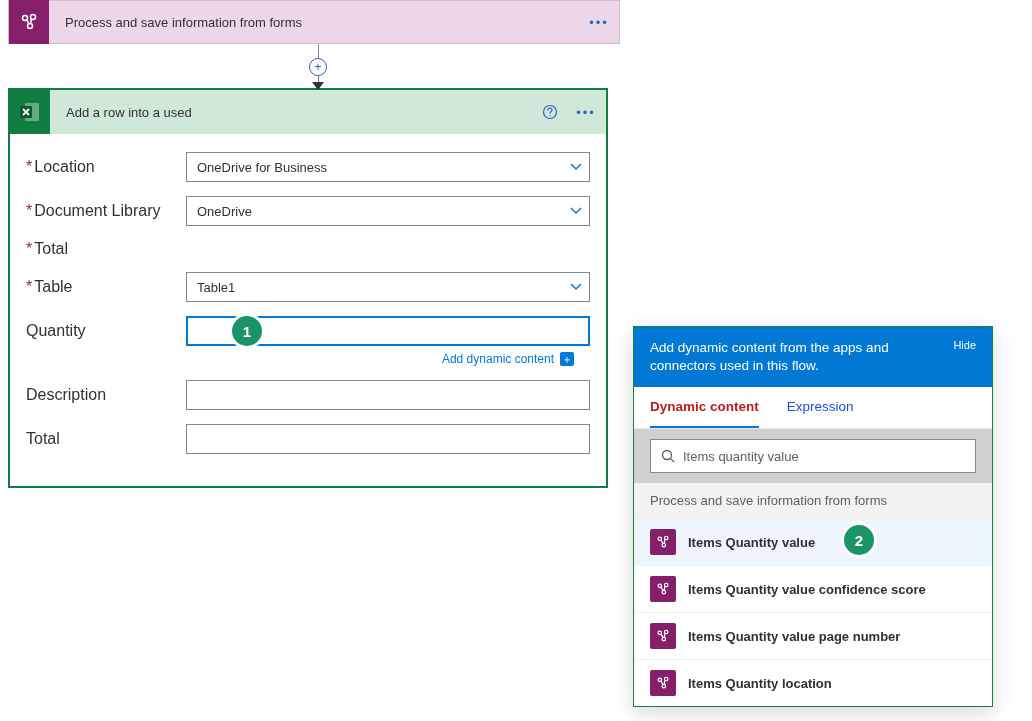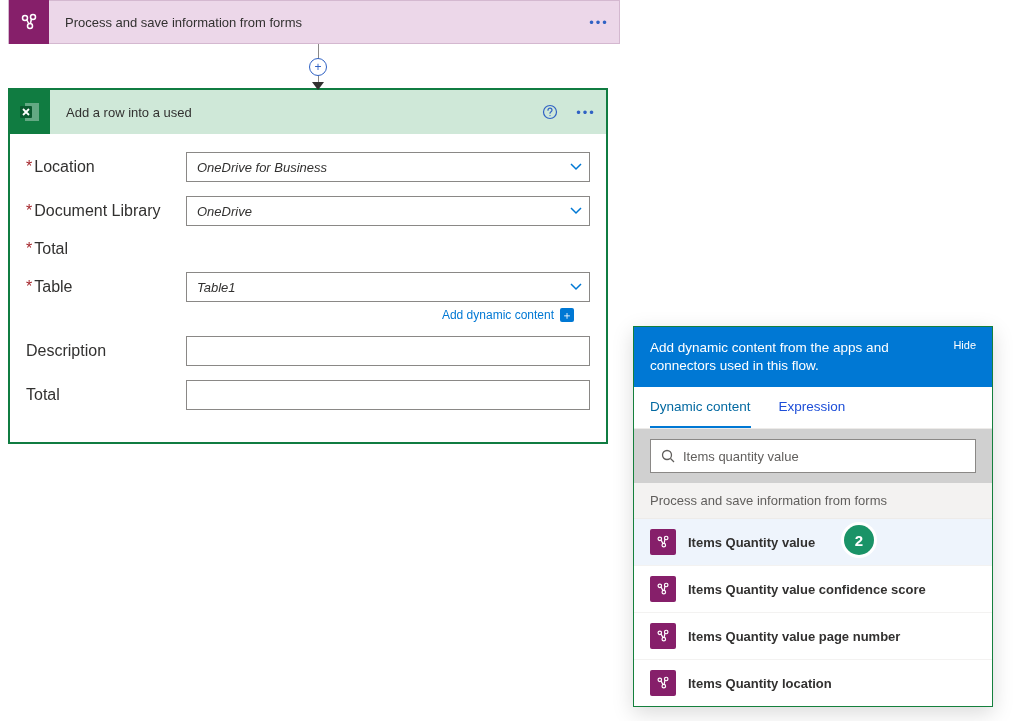--- a/index.html
+++ b/index.html
@@ -23,42 +23,42 @@
   .action-card { border: 2px solid #107c41; margin-left: 8px; width: 600px; background:#fff;}
   .action-header { display:flex; align-items:center; background:#cfe8d8; height:44px; }
   .action-icon { width:40px;height:44px;background:#107c41;display:flex;align-items:center;justify-content:center;color:#fff;}
   .action-title { flex:1; padding-left:16px; color:#323130; }
   .help-icon { width:24px; color:#3062c4; text-align:center; cursor:pointer; font-size:15px;}
   .action-body { padding: 10px 16px 18px 16px; }
   .field-row { display:flex; align-items:center; margin: 14px 0; }
   .field-row:first-child{ margin-top: 8px;}
   .field-label { width: 160px; font-size:16px; color:#323130; }
   .field-label .req { color: #a4262c; margin-right:2px;}
-  .field-input { flex:1; position:relative;font-style:italic; }
+  .field-input { flex:1; position:relative; }
   .text-input { width:100%; height:30px; border:1px solid #8a8886; padding: 0 32px 0 10px; font: inherit; color:#323130; background:#fff;}
   .text-input.active { border:2px solid #0078d4; padding: 0 31px 0 9px;}
   .dropdown-chevron { position:absolute; right:8px; top:50%; transform:translateY(-50%); color:#0078d4; pointer-events:none; width:12px;height:12px;}
   .folder-icon { position:absolute; right:8px; top:50%; transform:translateY(-50%); color:#0078d4; cursor:pointer; width:14px;height:12px;}
   .dyn-link-row { display:flex; justify-content:flex-end; margin-top:-8px; padding-right:16px;}
   .dyn-link { color:#0078d4; font-size:12px; cursor:pointer; display:inline-flex; align-items:center; gap:6px;}
   .dyn-plus-box{ display:inline-flex;width:14px;height:14px;background:#0078d4;color:#fff;align-items:center;justify-content:center;font-size:11px;border-radius:2px;}
 
   .callout-badge { position:absolute; width:30px;height:30px;border-radius:50%;background:#1a9367;color:#fff;display:flex;align-items:center;justify-content:center;font-size:15px;font-weight:600;box-shadow:0 0 0 3px #fff;}
 
   .footer-btns { display:flex; justify-content:center; gap:28px; margin-top:48px; width:610px;}
   .footer-btn { border:1px solid #8a8886; background:#fff; color:#323130; height:40px; width:120px; cursor:pointer; font:inherit;}
 
   
   .dc-panel { position:absolute; left:633px; top:326px; width:360px; border:1px solid #15803d; background:#fff; box-shadow:0 6px 20px rgba(0,0,0,0.15);}
   .dc-header { background:#0078d4; color:#fff; padding:12px 16px; display:flex; justify-content:space-between; align-items:flex-start; gap:16px;}
   .dc-header-text{ font-size:13.5px; line-height:1.35; max-width:300px;}
   .dc-hide { color:#fff; cursor:pointer; font-size:11px;}
   .dc-tabs { display:flex; border-bottom:1px solid #edebe9; padding:0 16px; background:#fff;}
   .dc-tab { padding:12px 0; margin-right:28px; cursor:pointer; color:#1d4ed8; border-bottom:2px solid transparent; font-size:13.5px;}
-  .dc-tab.active { border-bottom:2px solid #0078d4; color:#0369a1; font-weight:400;}
+  .dc-tab.active { border-bottom:2px solid #0078d4; color:#b91c1c; font-weight:700;}
   .dc-search-bar { background:#d0d0d0; padding:10px 16px;}
   .dc-search { position:relative; background:#fff; border:1px solid #8a8886; height:34px; display:flex; align-items:center;}
   .dc-search svg{ margin: 0 8px 0 10px; color:#605e5c;}
   .dc-search input { border:none; outline:none; flex:1; font:inherit; color:#605e5c; padding-right:10px;}
   .dc-group-header { padding:10px 16px; font-size:13px; color:#605e5c; background:#f3f2f1; border-bottom:1px solid #edebe9;}
   .dc-item { display:flex; align-items:center; padding:10px 16px; cursor:pointer; border-bottom:1px solid #f3f2f1; position:relative;}
   .dc-item.sel { background:#eef4fc;}
   .dc-item-icon { width:26px;height:26px;background:#861f6a;display:flex;align-items:center;justify-content:center;color:#fff;margin-right:12px; border-radius:2px;}
   .dc-item-label { font-size:13px; color:#323130; font-weight:600;}
 
@@ -137,20 +137,27 @@
       <div class="field-row">
         <div class="field-label"><span class="req">*</span><span>Table</span></div>
         <div class="field-input">
           <input class="text-input" readonly="" value="Table1" style="">
           <svg class="dropdown-chevron" viewBox="0 0 12 12">
               <path d="M1 3 L6 8 L11 3" fill="none" stroke="#0078d4" stroke-width="1.5"></path>
             </svg>
         </div>
       </div>
 
+      <div class="field-row" style="position:relative;">
+        <div class="field-label">Quantity</div>
+        <div class="field-input" style="position:relative;">
+          <input class="text-input active" value="" style="">
+          <div class="callout-badge" style="left:46px; top:0;">1</div>
+        </div>
+      </div>
       <div class="dyn-link-row">
         <span class="dyn-link">
           <span>Add dynamic content</span>
           <span class="dyn-plus-box">＋</span>
         </span>
       </div>
 
       <div class="field-row">
         <div class="field-label">Description</div>
         <div class="field-input"><input class="text-input" value="" style=""></div>

